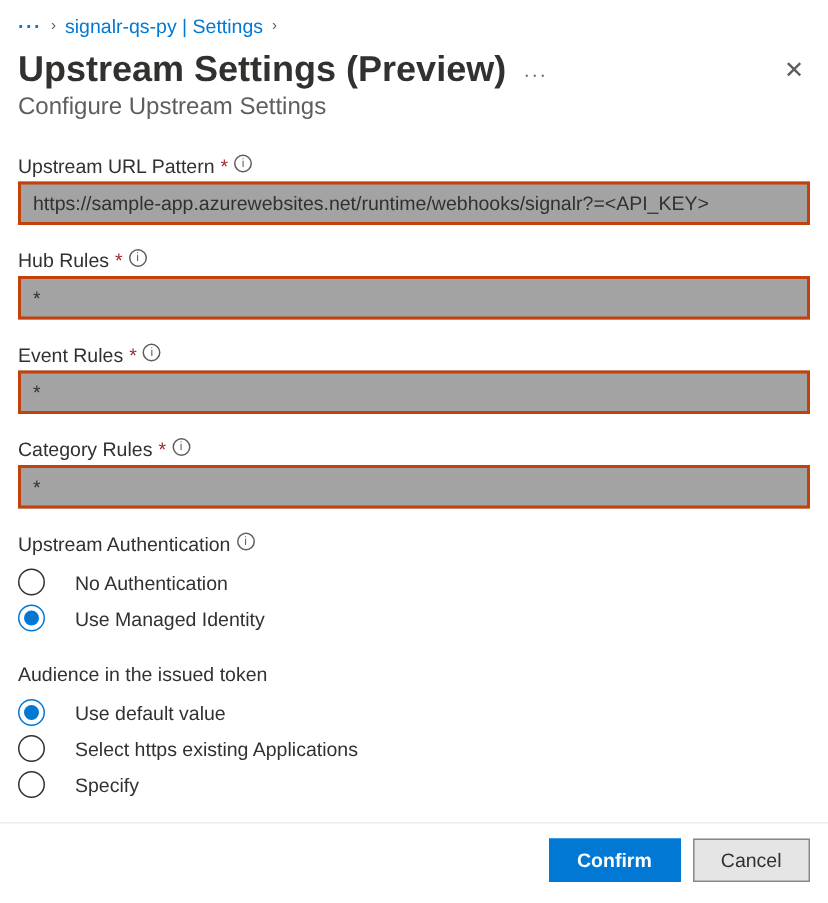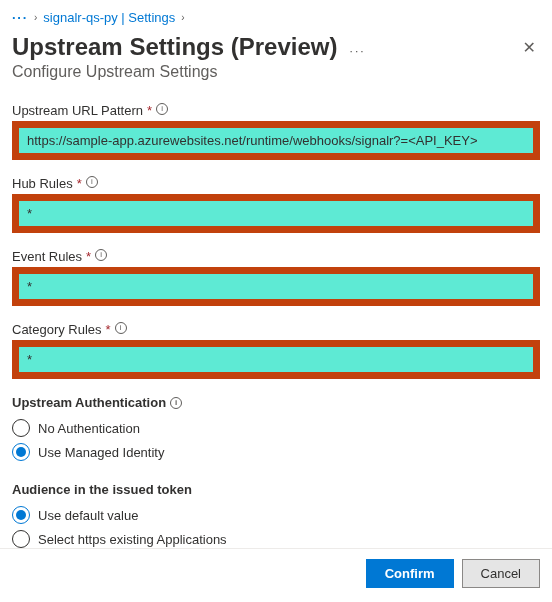--- a/index.html
+++ b/index.html
@@ -36,27 +36,27 @@
     }
     .req { color: #a4262c; }
     .info-icon {
       display: inline-flex; align-items: center; justify-content: center;
       width: 12px; height: 12px; border: 1px solid #605e5c; border-radius: 50%;
       font-size: 8px; color: #605e5c; line-height: 1; font-style: normal;
       cursor: default;
     }
     .text-input {
       width: 100%; padding: 5px 8px; font-size: 13px;
-      border: 7px solid #c2410c; background: #5eead4;
+      border: 2px solid #c2410c; background: #a3a3a3;
       font-family: inherit; color: #323130;
     }
-    .section-label { font-size: 13px; color: #323130; margin-bottom: 6px; display:flex; align-items:center; gap:4px;font-weight:bold;}
+    .section-label { font-size: 13px; color: #323130; margin-bottom: 6px; display:flex; align-items:flex-start; gap:4px;}
     .radio-group { margin-bottom: 18px; }
     .radio-row {
-      display: flex; align-items: center; gap: 8px;
+      display: flex; align-items: center; gap: 20px;
       padding: 3px 0; cursor: pointer;
     }
     .radio {
       width: 18px; height: 18px; border: 1px solid #323130; border-radius: 50%;
       display: inline-flex; align-items: center; justify-content: center;
       flex-shrink: 0;
     }
     .radio.checked { border-color: #0078d4; }
     .radio.checked::after {
       content: ""; width: 10px; height: 10px; background: #0078d4; border-radius: 50%;

